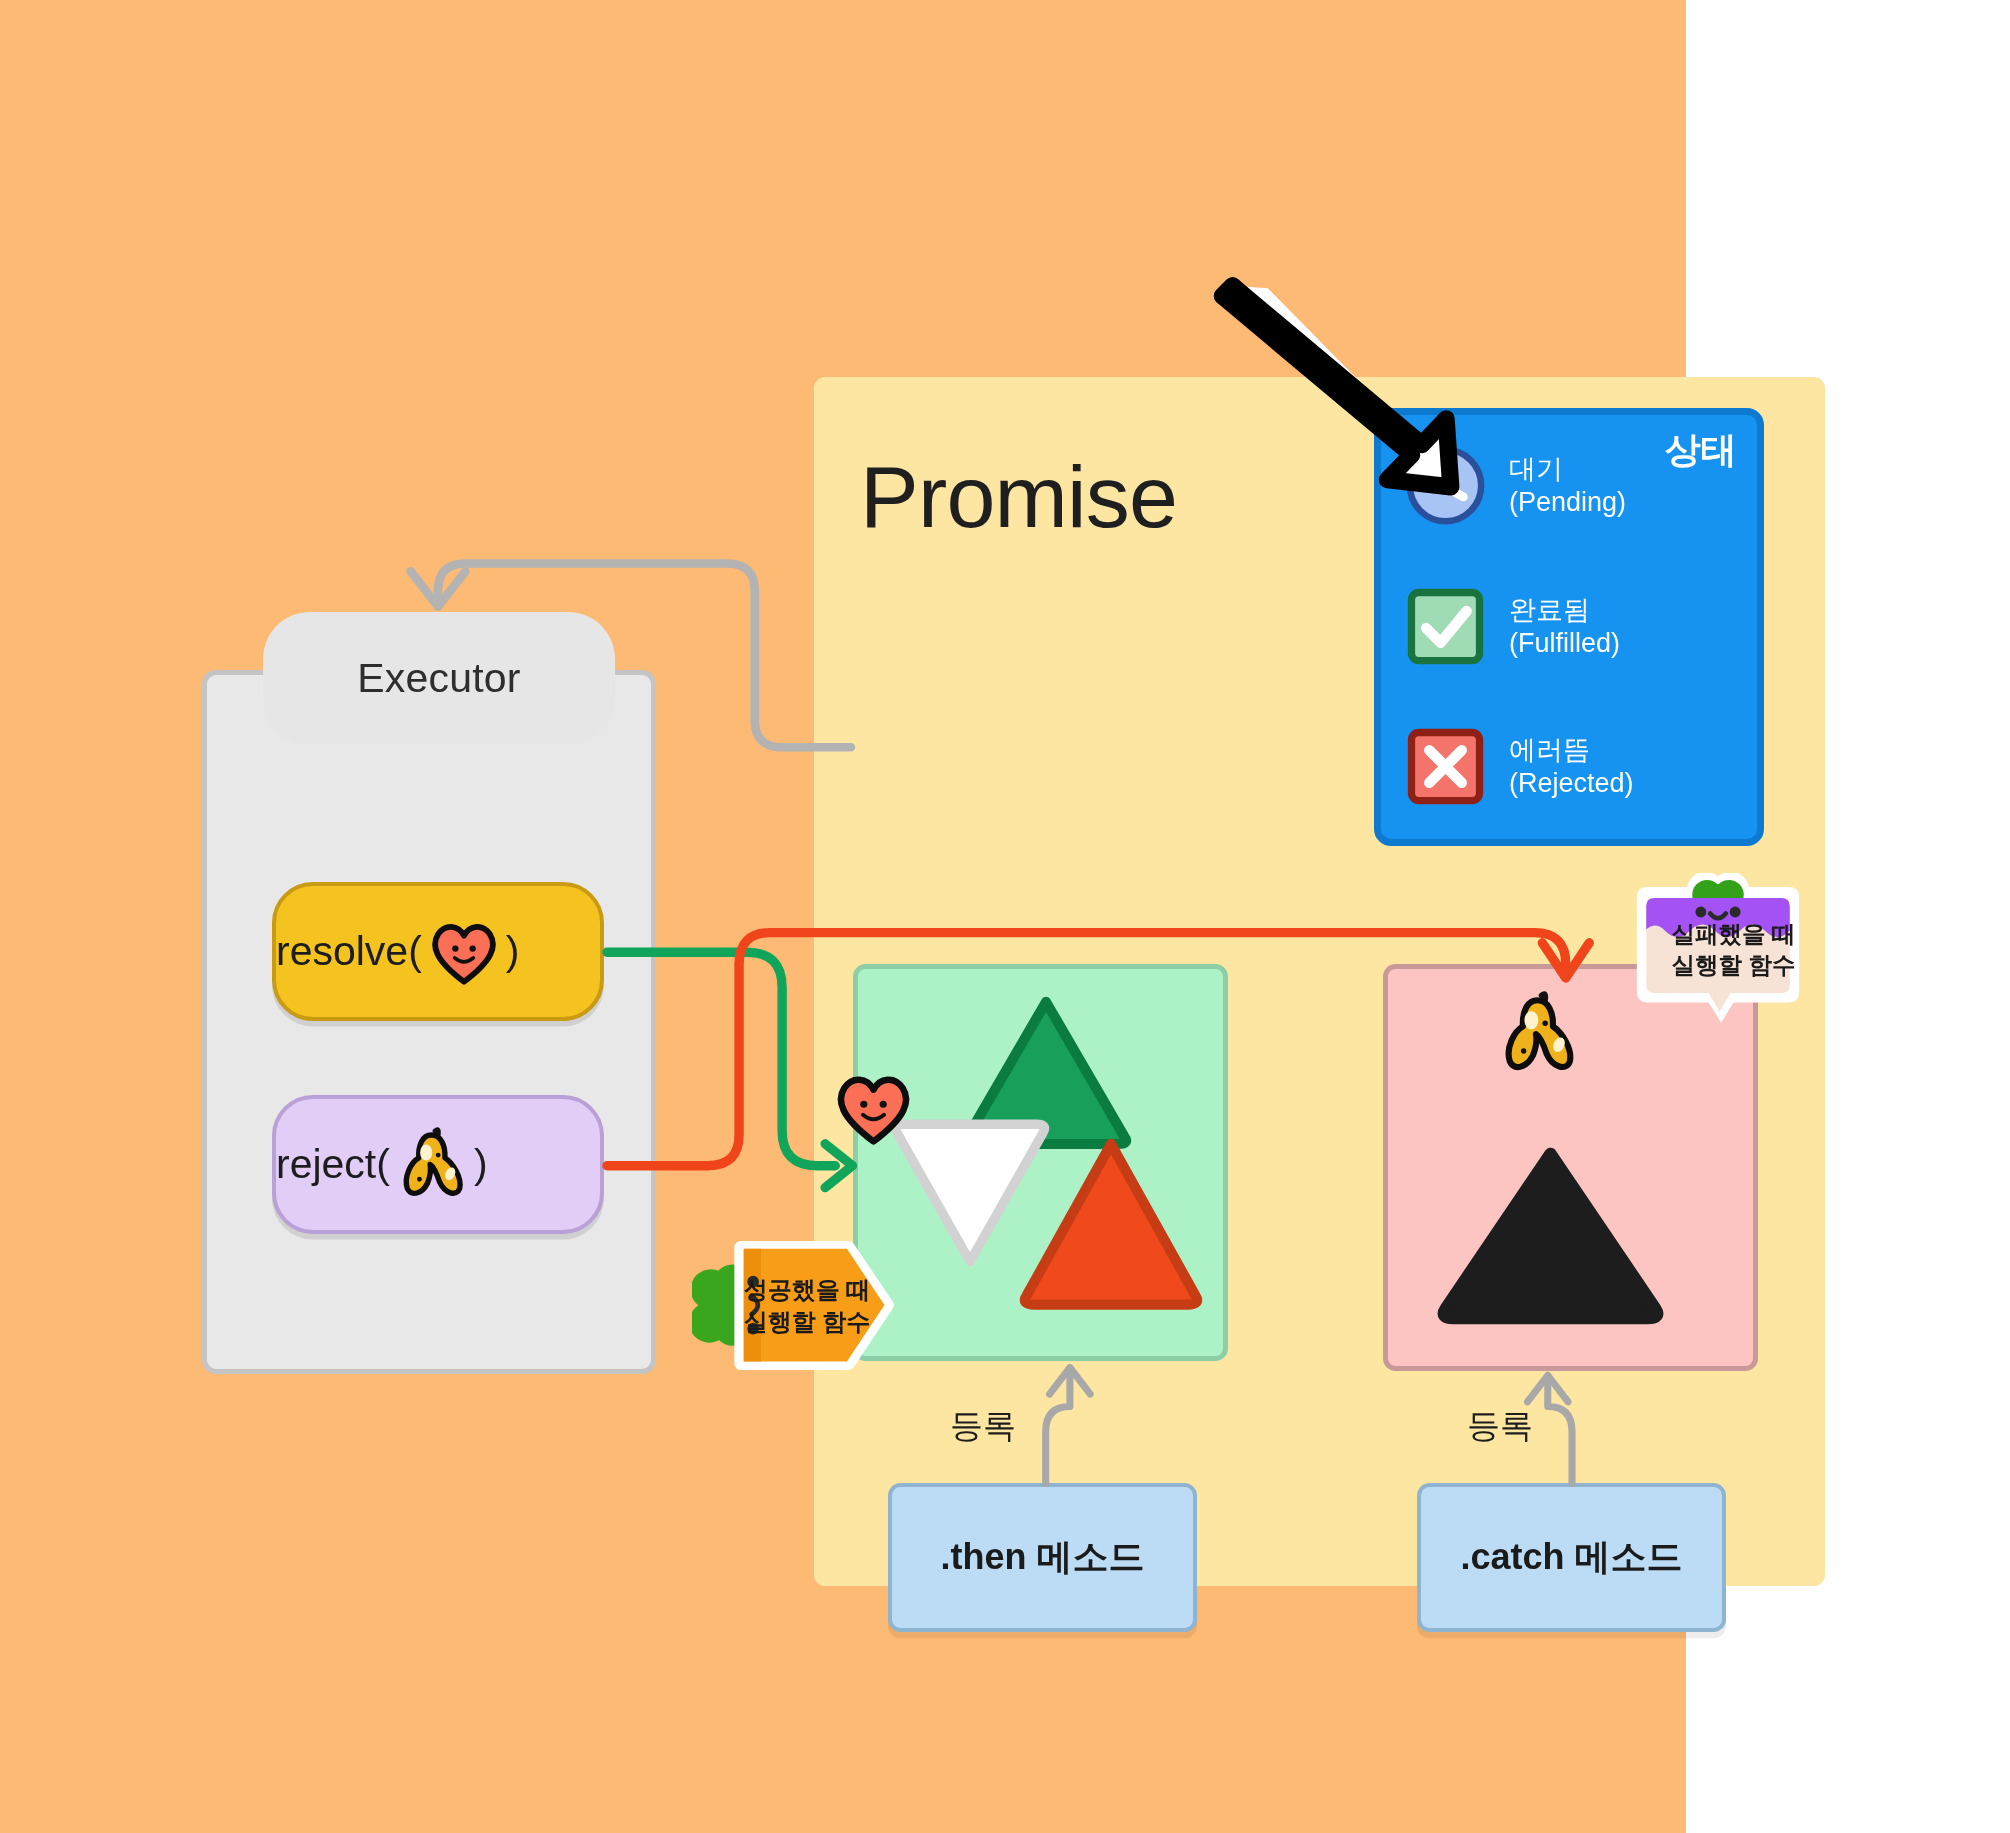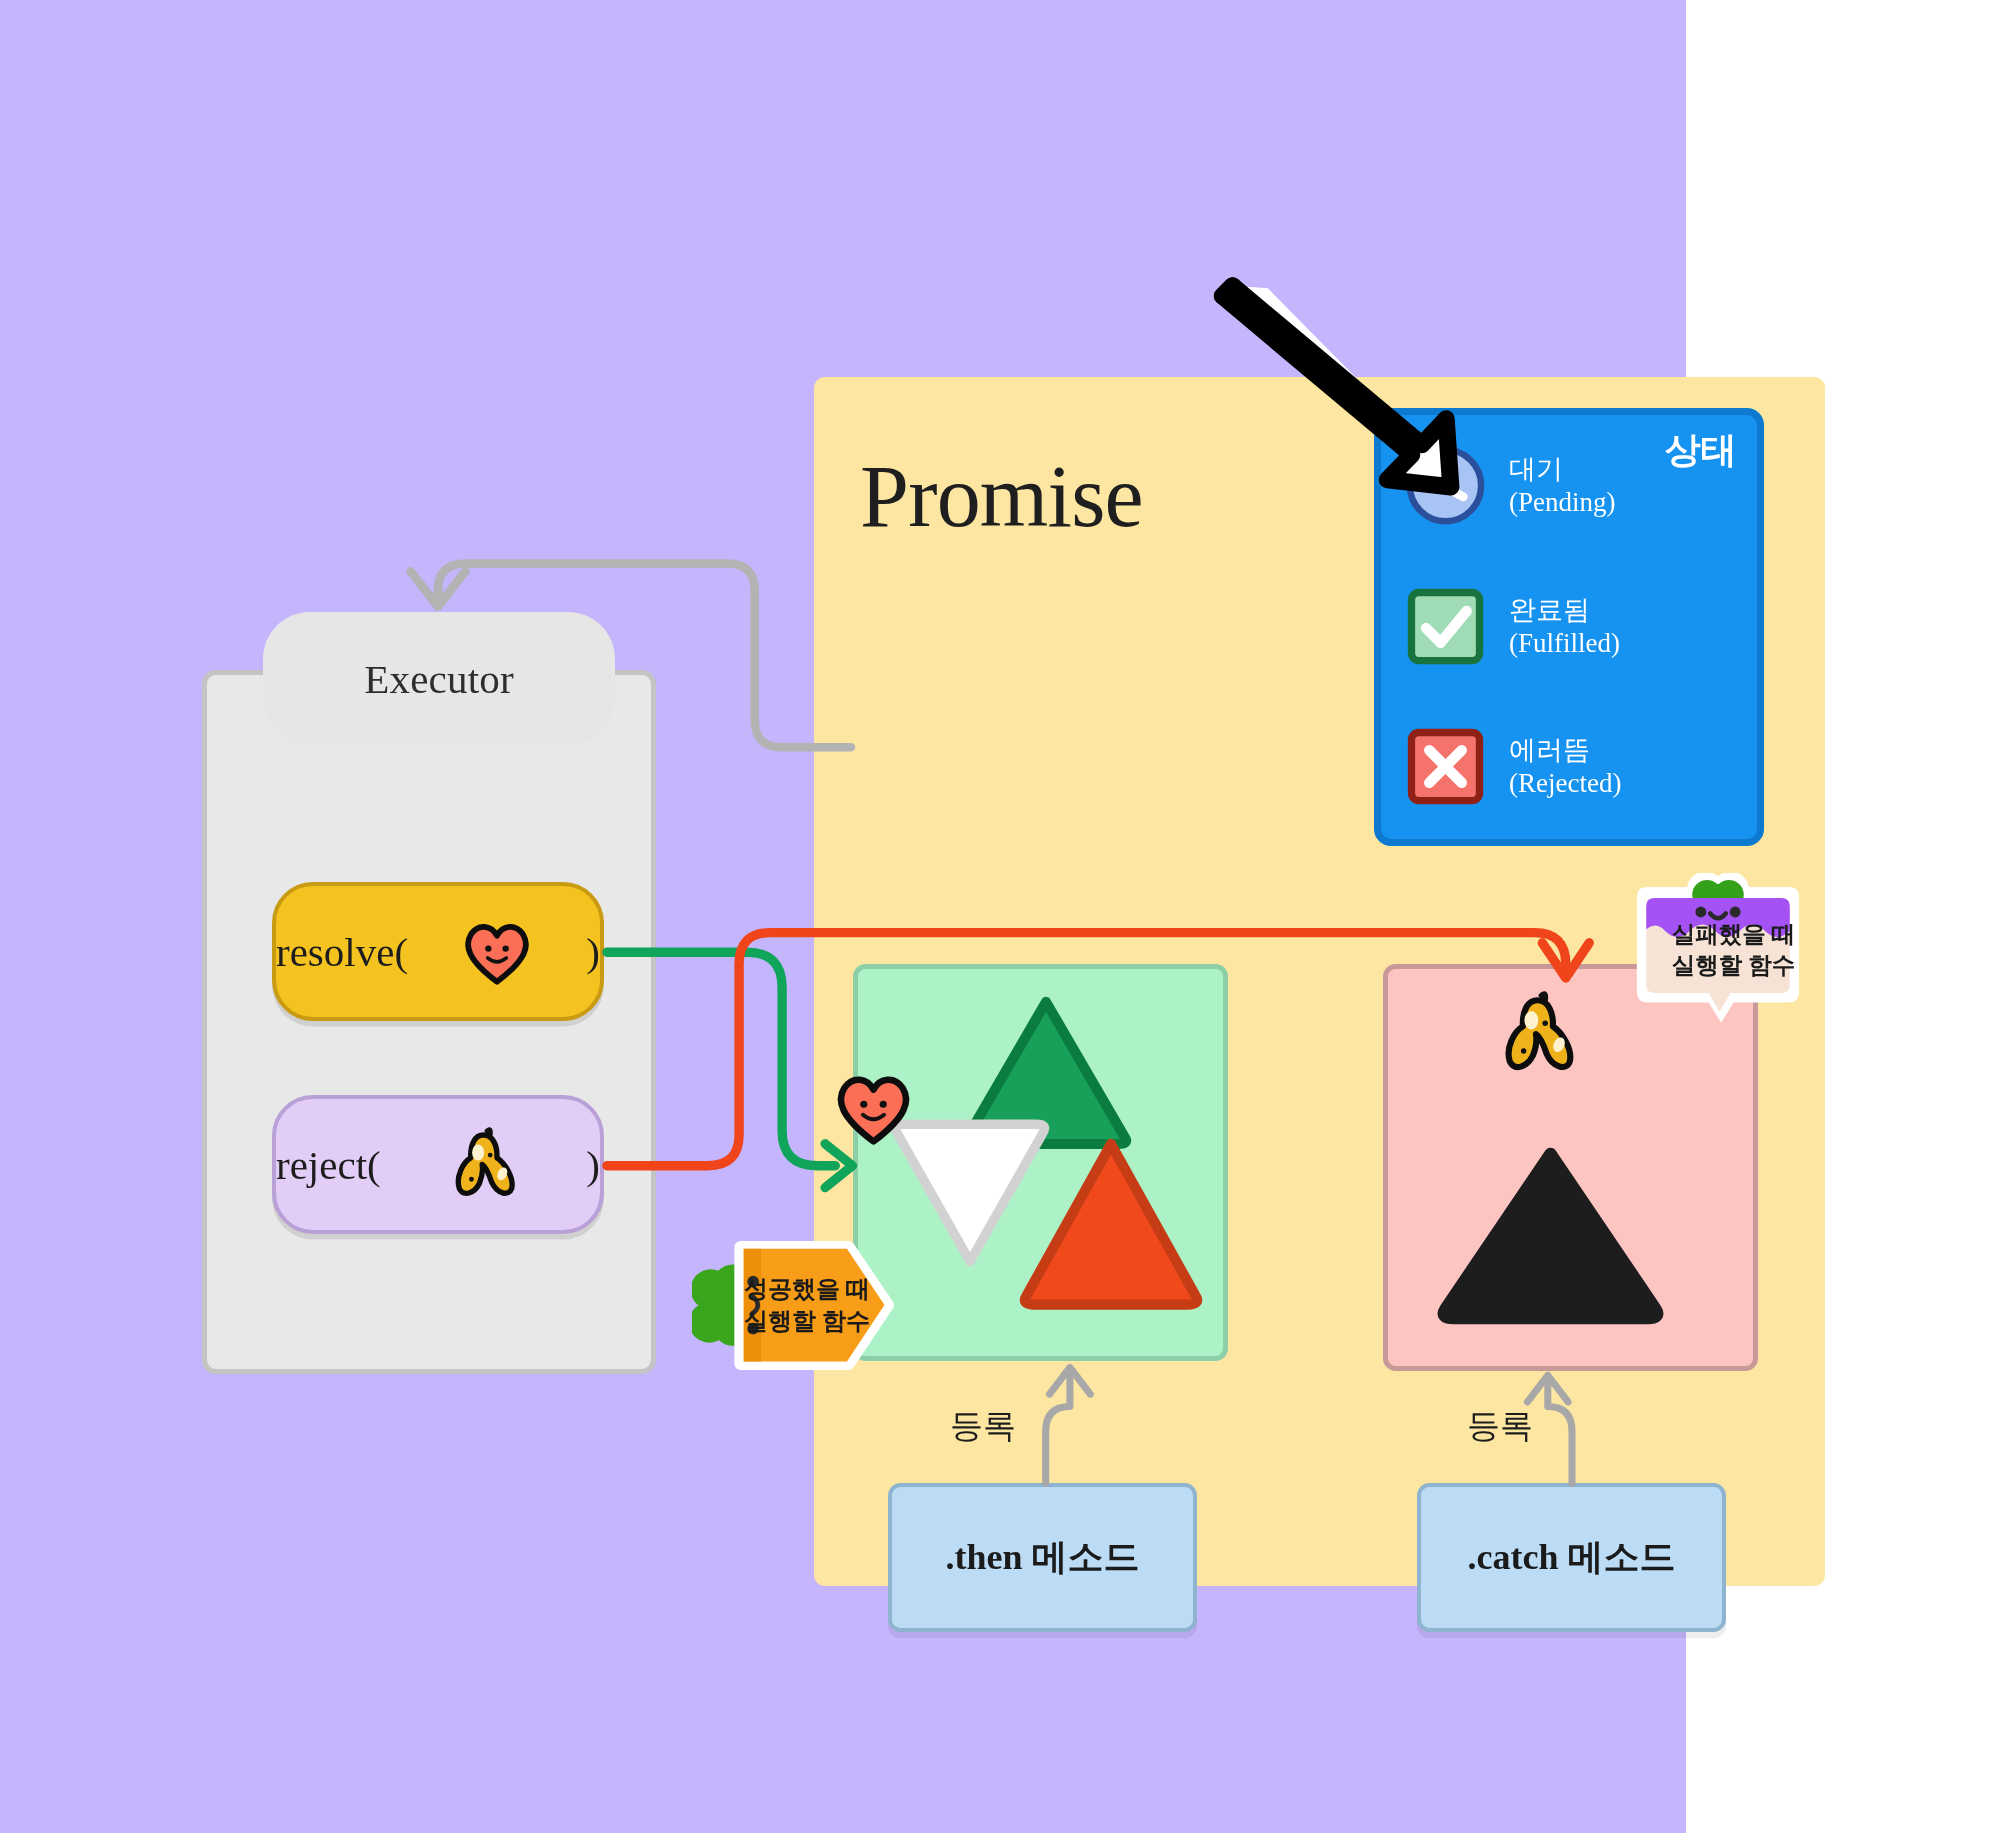--- a/index.html
+++ b/index.html
@@ -2,21 +2,21 @@
 <html style="font-size:12.5px"><head>
 <meta charset="utf-8">
 <style>
   * { box-sizing: border-box; margin: 0; padding: 0; }
   html, body {
     width: 2010px; height: 1834px;
     background: #ffffff;
     font-family: "Liberation Sans", "DejaVu Sans", sans-serif;
     overflow: hidden;
   }
-  #stage { position: relative; width: 1686px; height: 1834px; background:#c4b5fd;font-family:Liberation Serif, serif; }
+  #stage { position: relative; width: 1686px; height: 1834px; background:#fdba74; }
 
   
   #executor-panel {
     position: absolute; left: 202px; top: 670px;
     width: 454px; height: 704px;
     background: #e8e8e8;
     border: 5.5px solid #c4c4c4;
     border-radius: 14px;
   }
   #executor-tab {
@@ -27,21 +27,21 @@
     display: flex; align-items: center; justify-content: center;
     z-index: 4;
   }
   #executor-tab .lbl {
     font-size: 41px; color: #2e2e2e; letter-spacing: 0.2px;
   }
 
   .callbtn {
     position: absolute;
     border-radius: 41px;
-    display: flex; align-items: center; justify-content: space-between;
+    display: flex; align-items: center; justify-content: flex-start;
     z-index: 5;
     font-size: 41px; color: #1d1d1d;
     box-shadow: 0 5.5px 0 rgba(0,0,0,.10);
   }
   #resolve-btn {
     left: 272px; top: 882px; width: 332px; height: 139px;
     background: #f5c31f; border: 4.7px solid #c99b12;
   }
   #reject-btn {
     left: 272px; top: 1095px; width: 332px; height: 139px;

